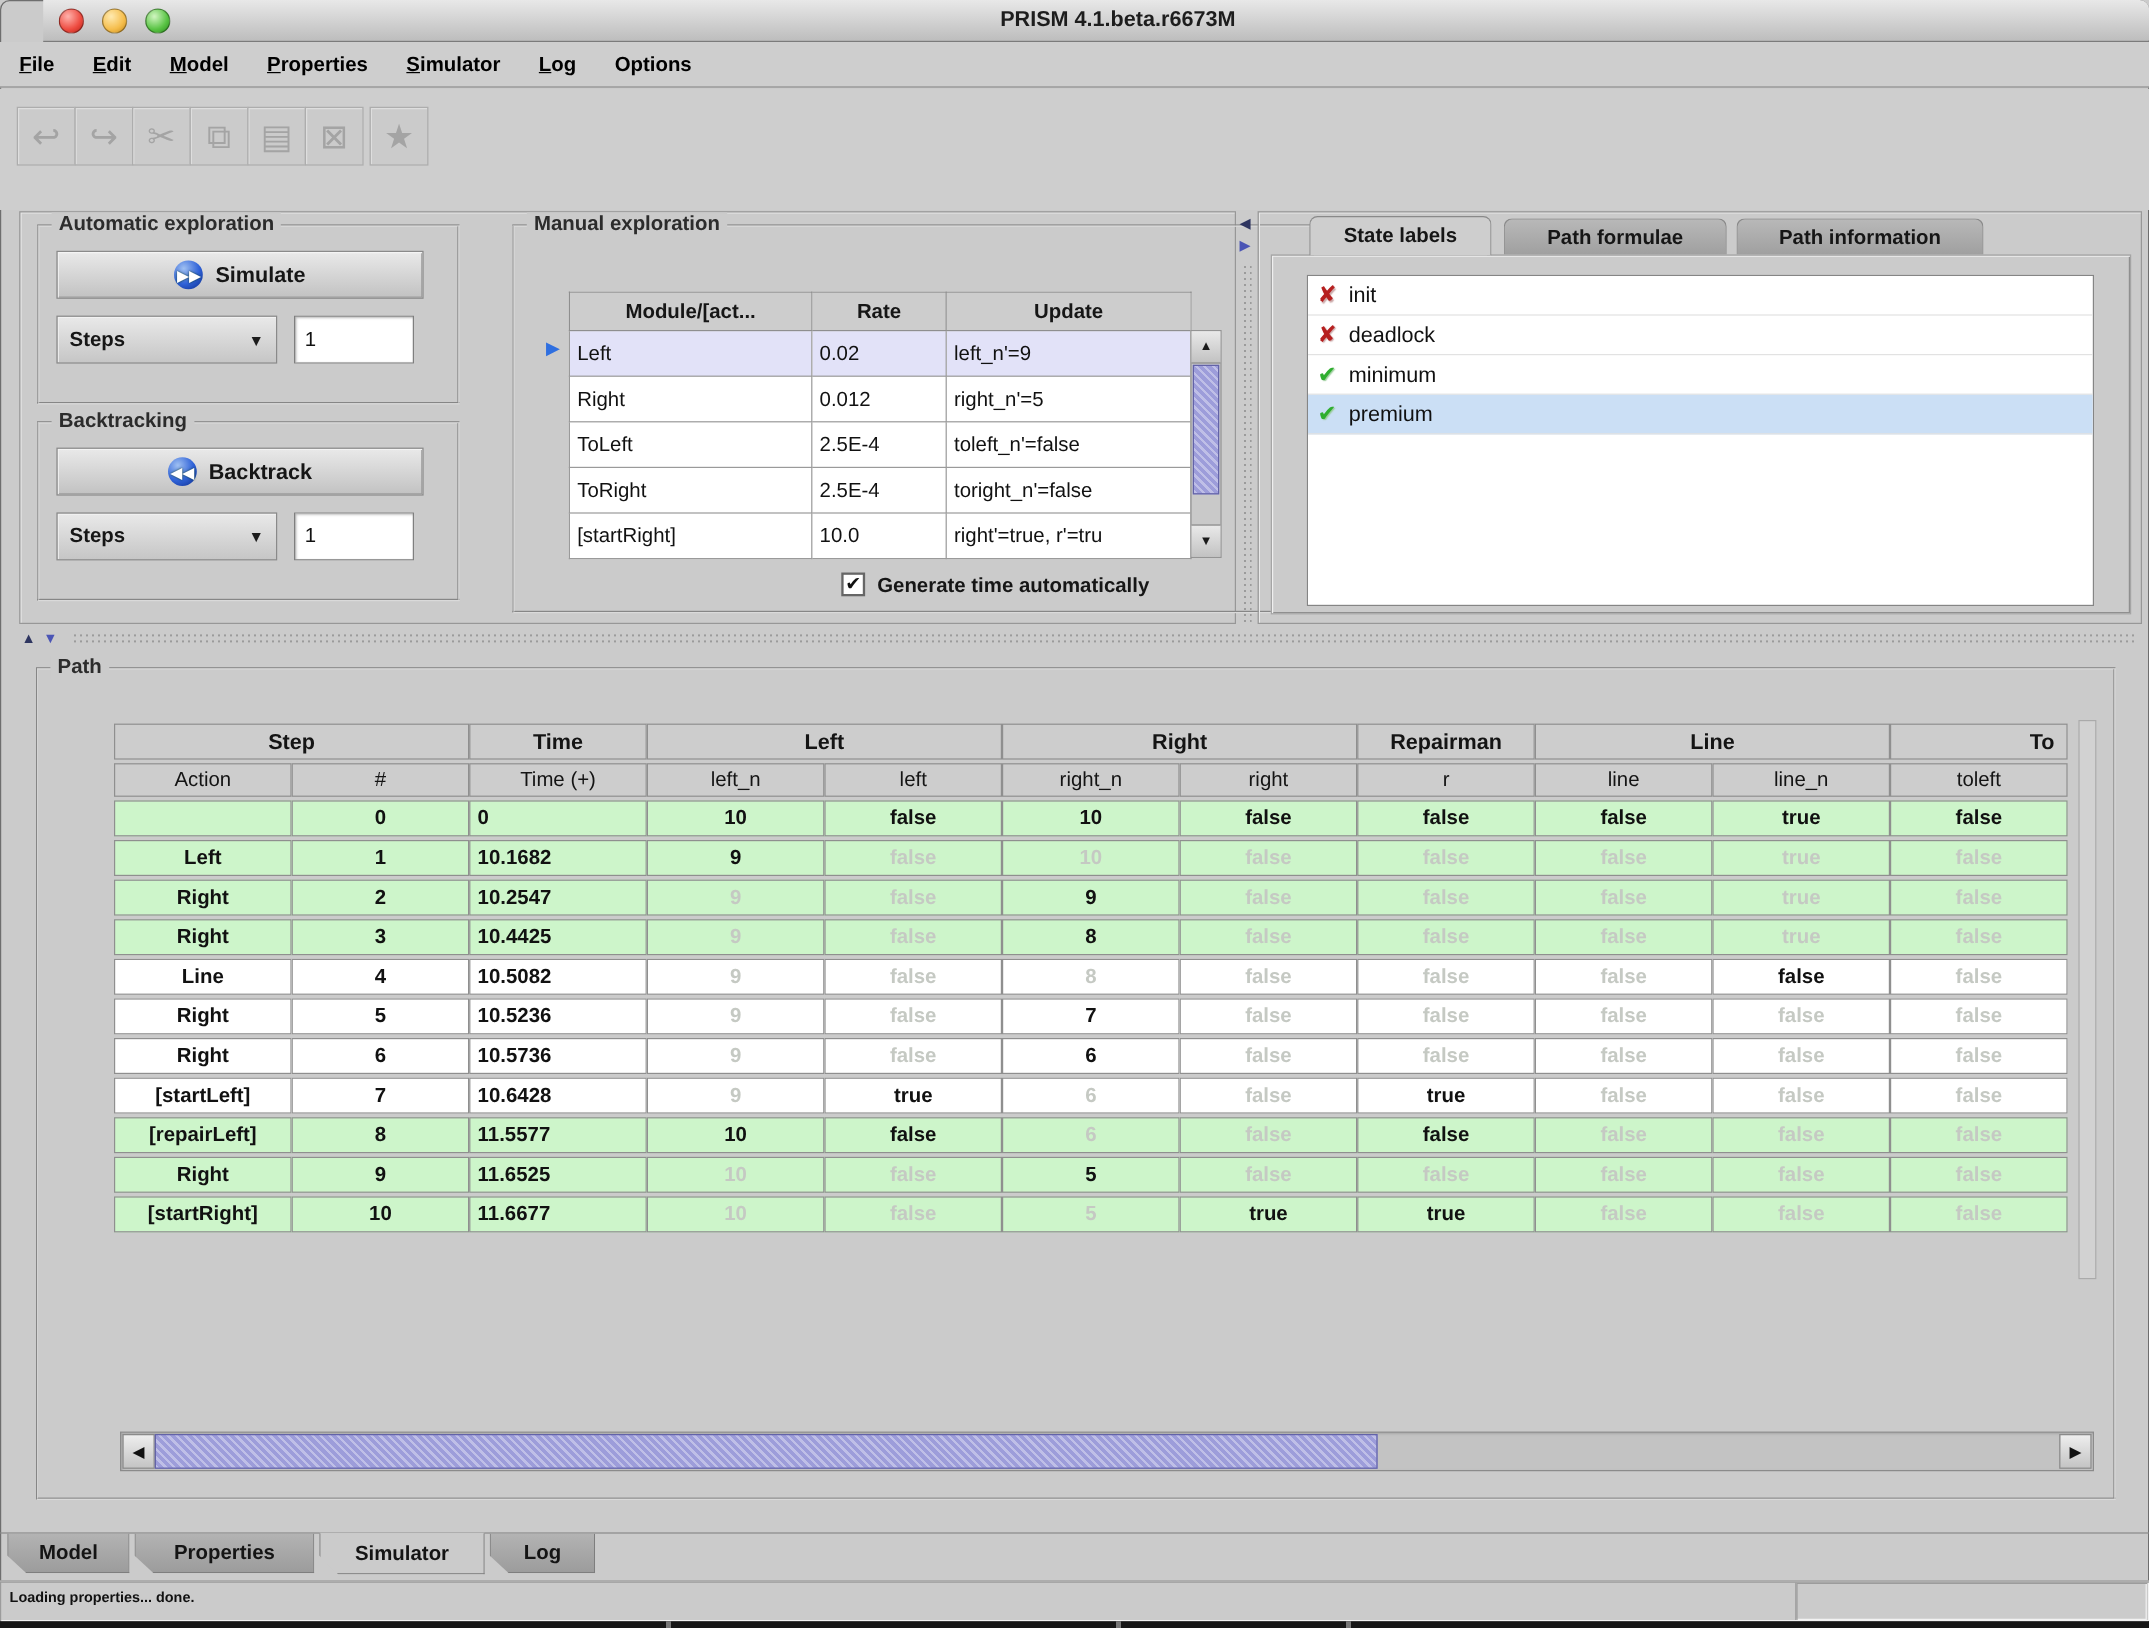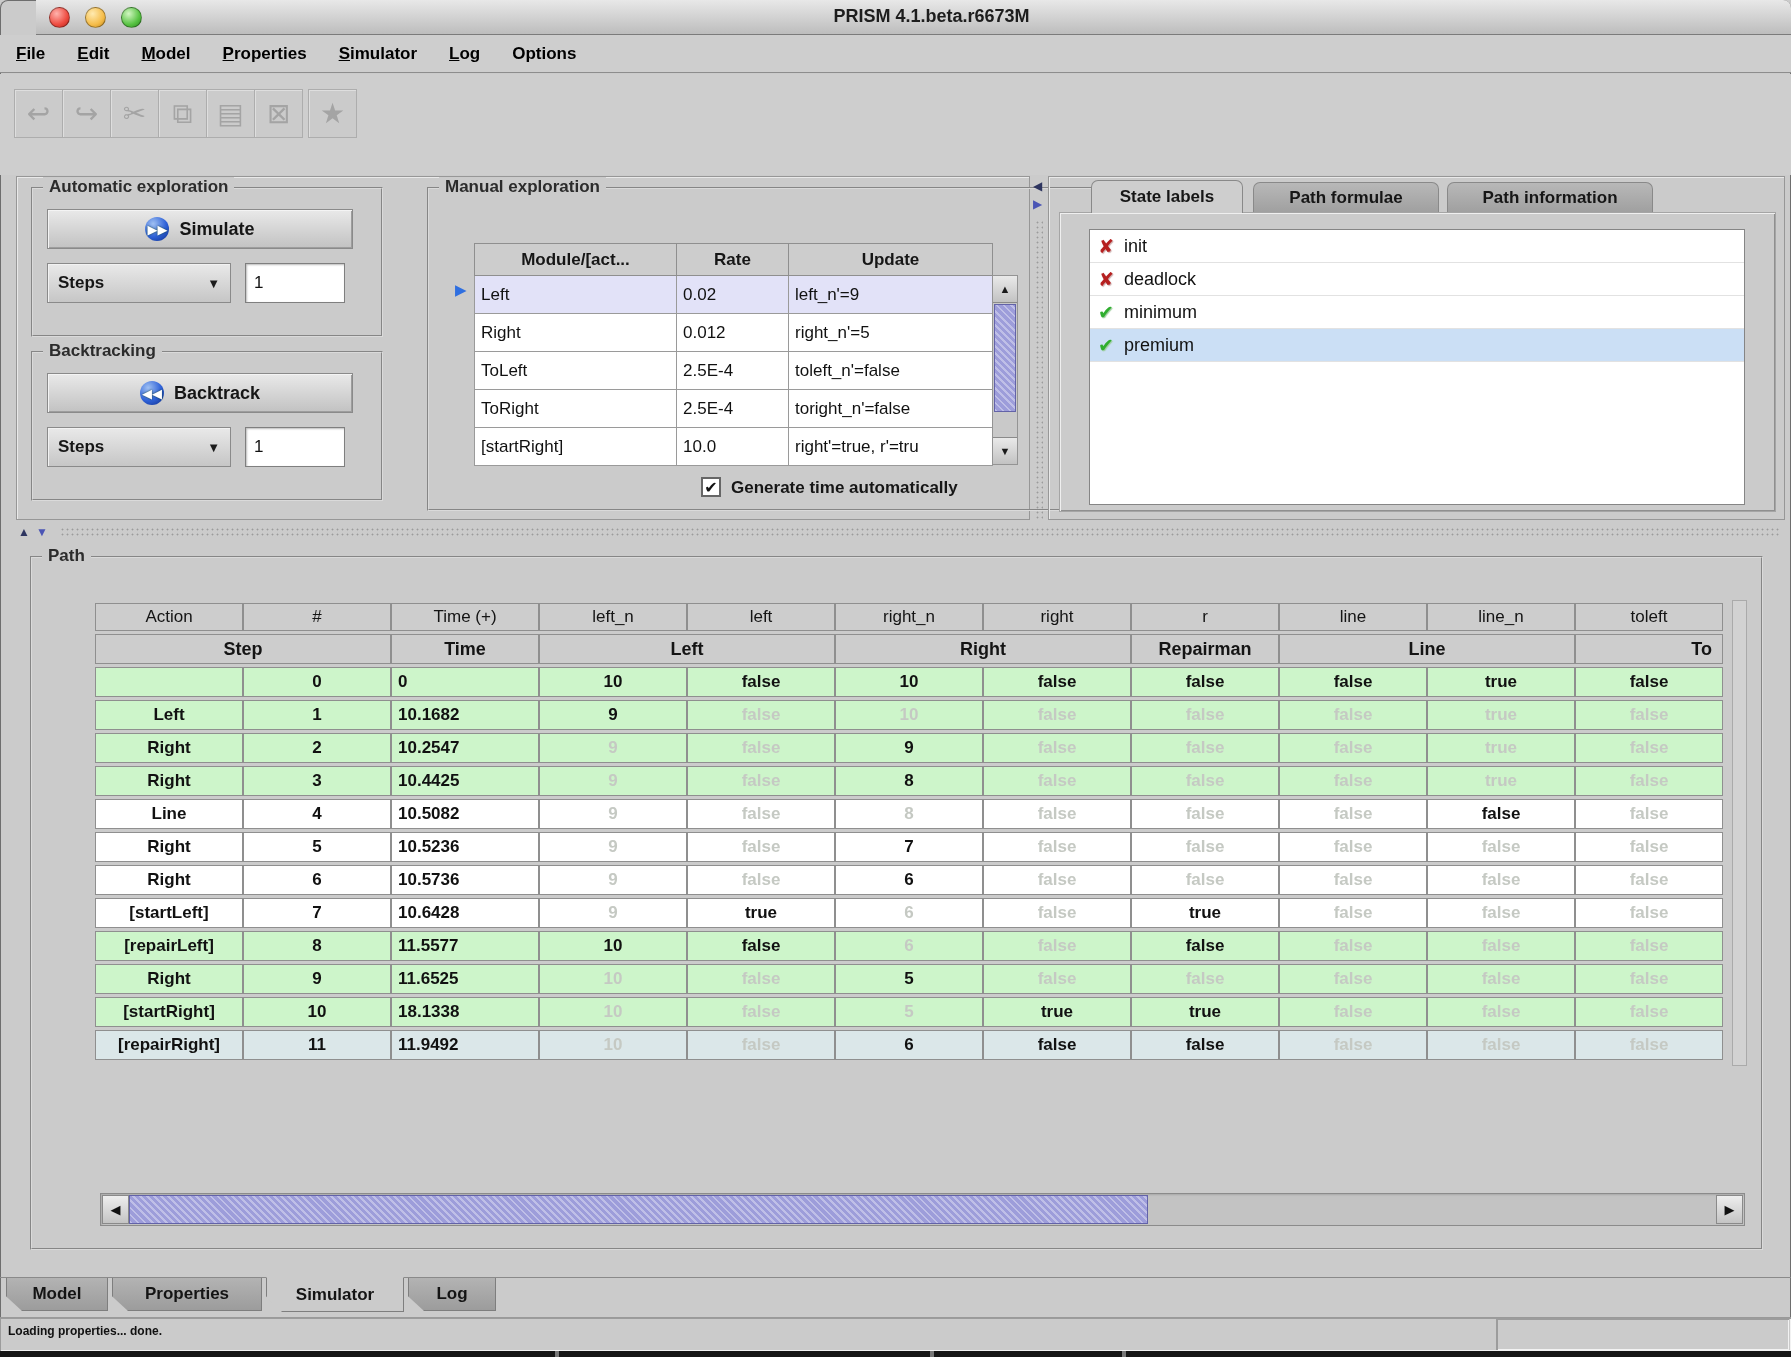--- a/index.html
+++ b/index.html
@@ -295,42 +295,42 @@
         <col style="width: 148px;">
         <col style="width: 148px;">
         <col style="width: 148px;">
         <col style="width: 148px;">
         <col style="width: 148px;">
         <col style="width: 148px;">
         <col style="width: 148px;">
         <col style="width: 148px;">
       </colgroup>
     <thead>
+      <tr id="path-grouprow">
+          <th class="grp" colspan="2">Step</th>
+          <th class="grp" colspan="1">Time</th>
+          <th class="grp" colspan="2">Left</th>
+          <th class="grp" colspan="2">Right</th>
+          <th class="grp" colspan="1">Repairman</th>
+          <th class="grp" colspan="2">Line</th>
+          <th class="grp r" colspan="1">To</th>
+        </tr>
       <tr id="path-subrow">
           <th class="sub">Action</th>
           <th class="sub">#</th>
           <th class="sub">Time (+)</th>
           <th class="sub">left_n</th>
           <th class="sub">left</th>
           <th class="sub">right_n</th>
           <th class="sub">right</th>
           <th class="sub">r</th>
           <th class="sub">line</th>
           <th class="sub">line_n</th>
           <th class="sub">toleft</th>
         </tr>
-      <tr id="path-grouprow">
-          <th class="grp" colspan="2">Step</th>
-          <th class="grp" colspan="1">Time</th>
-          <th class="grp" colspan="2">Left</th>
-          <th class="grp" colspan="2">Right</th>
-          <th class="grp" colspan="1">Repairman</th>
-          <th class="grp" colspan="2">Line</th>
-          <th class="grp r" colspan="1">To</th>
-        </tr>
     </thead>
     <tbody id="path-body">
         <tr class="green">
           <td class="dark"></td>
           <td class="dark">0</td>
           <td class="dark tleft">0</td>
           <td class="dark">10</td>
           <td class="dark">false</td>
           <td class="dark">10</td>
           <td class="dark">false</td>
@@ -452,39 +452,26 @@
           <td class="dark">5</td>
           <td class="muted">false</td>
           <td class="muted">false</td>
           <td class="muted">false</td>
           <td class="muted">false</td>
           <td class="muted">false</td>
         </tr>
         <tr class="green">
           <td class="dark">[startRight]</td>
           <td class="dark">10</td>
-          <td class="dark tleft">18.1338</td>
+          <td class="dark tleft">11.6677</td>
           <td class="muted">10</td>
           <td class="muted">false</td>
           <td class="muted">5</td>
           <td class="dark">true</td>
           <td class="dark">true</td>
-          <td class="muted">false</td>
-          <td class="muted">false</td>
-          <td class="muted">false</td>
-        </tr>
-        <tr class="selrow">
-          <td class="dark">[repairRight]</td>
-          <td class="dark">11</td>
-          <td class="dark tleft">11.9492</td>
-          <td class="muted">10</td>
-          <td class="muted">false</td>
-          <td class="dark">6</td>
-          <td class="dark">false</td>
-          <td class="dark">false</td>
           <td class="muted">false</td>
           <td class="muted">false</td>
           <td class="muted">false</td>
         </tr>
       </tbody>
   </table>
   <div id="path-vtrack"></div>
 
   <div id="hscroll">
     <div class="hbtn" style="left:1px;">◀</div>

